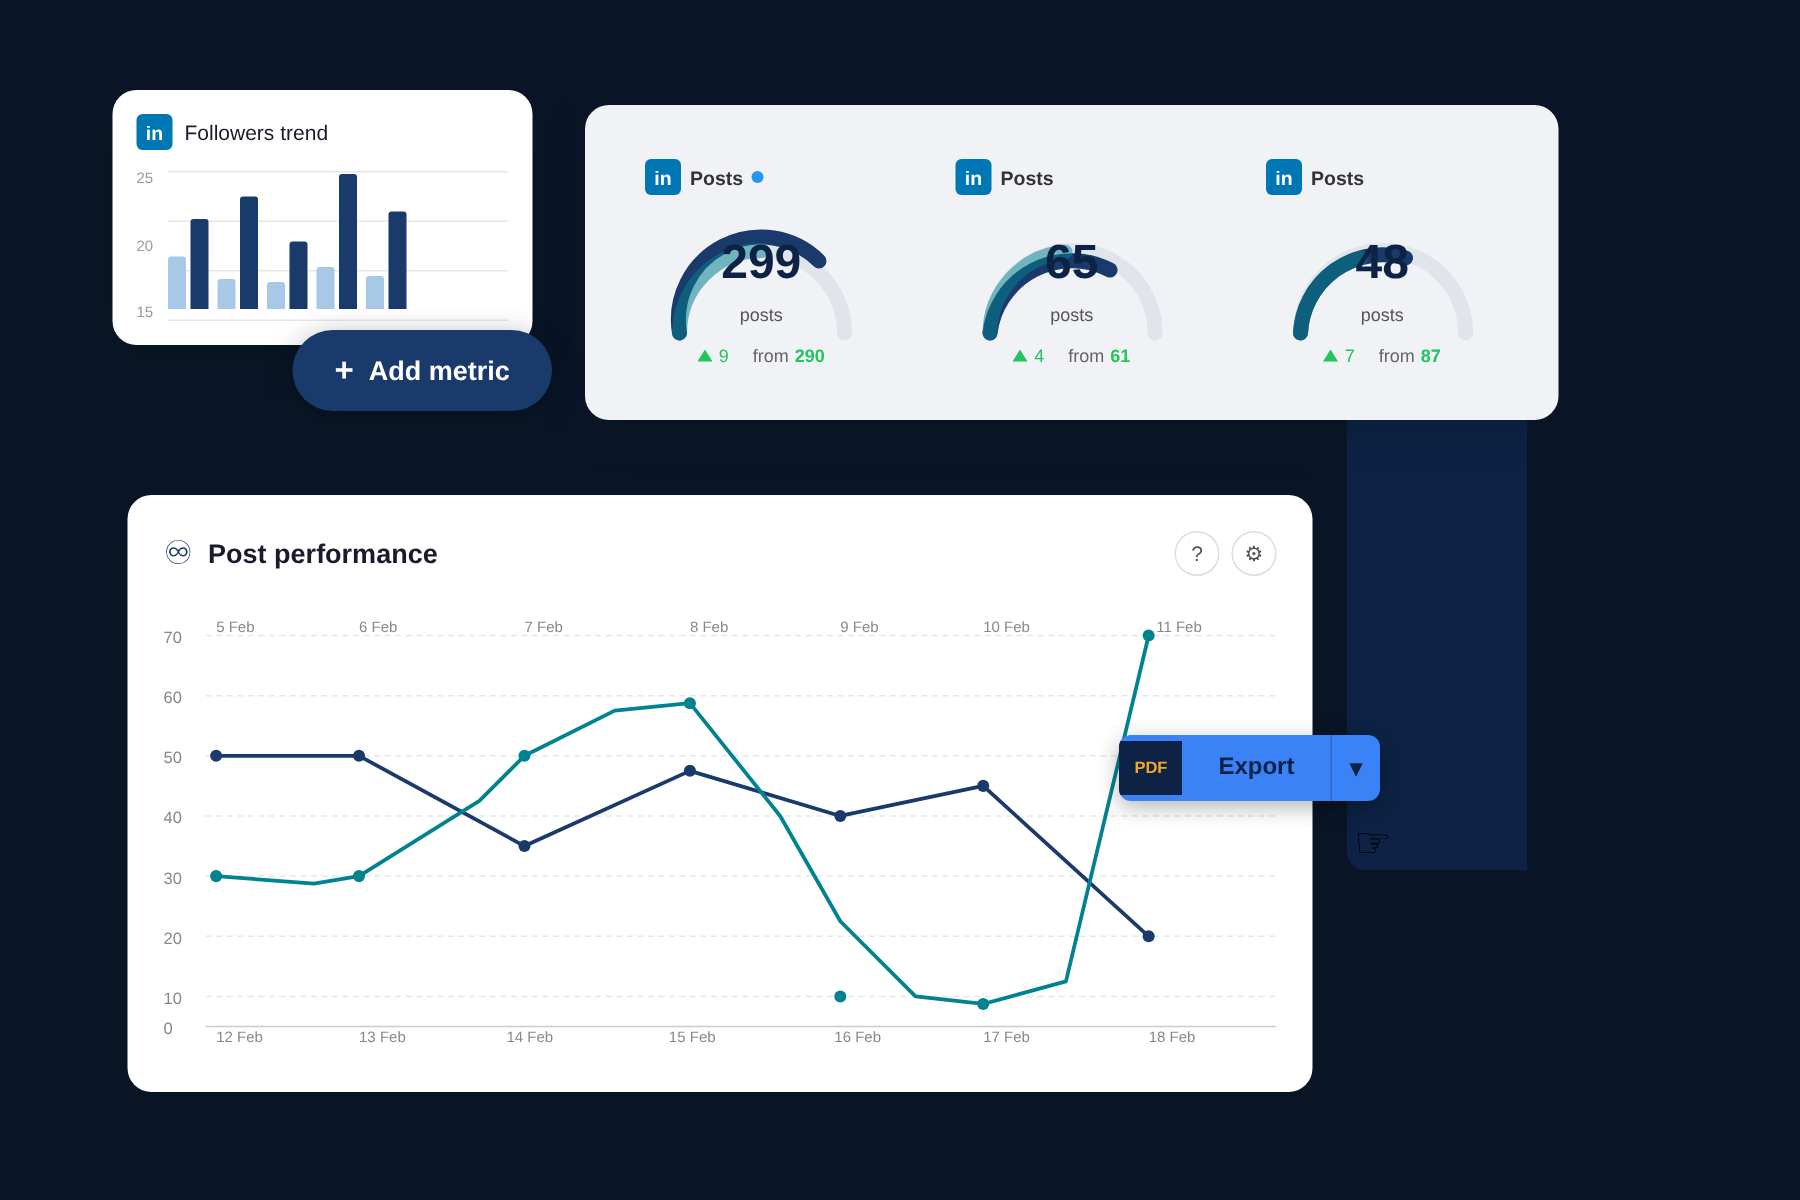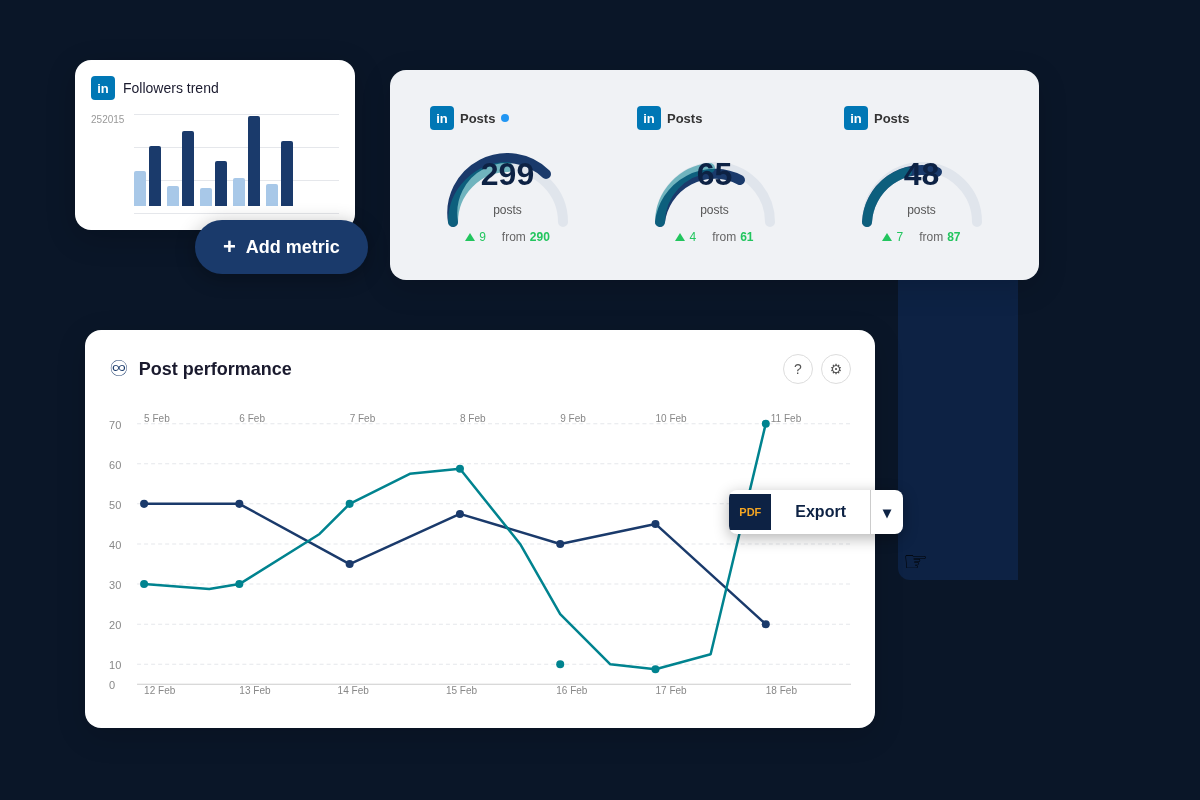--- a/index.html
+++ b/index.html
@@ -74,21 +74,21 @@
       display: flex;
       align-items: flex-end;
       gap: 6px;
       height: 100px;
       padding: 8px 0;
       position: relative;
     }
 
     .y-axis-labels {
       display: flex;
-      flex-direction: row;
+      flex-direction: column;
       justify-content: space-between;
       height: 100px;
       font-size: 10px;
       color: #999;
       margin-right: 6px;
     }
 
     .bar-group {
       display: flex;
       align-items: flex-end;
@@ -281,22 +281,22 @@
     
     .chart-area {
       position: relative;
       height: 300px;
     }
 
     
     .export-btn {
       position: absolute;
       top: 490px;
-      right: 115px;
-      background: #ffffff;
+      right: 98px;
+      background: #3b82f6;
       border: none;
       border-radius: 8px;
       display: flex;
       align-items: center;
       cursor: pointer;
       z-index: 10;
       box-shadow: 0 4px 15px rgba(0,0,0,0.3);
       overflow: hidden;
       text-align: center;
     }

